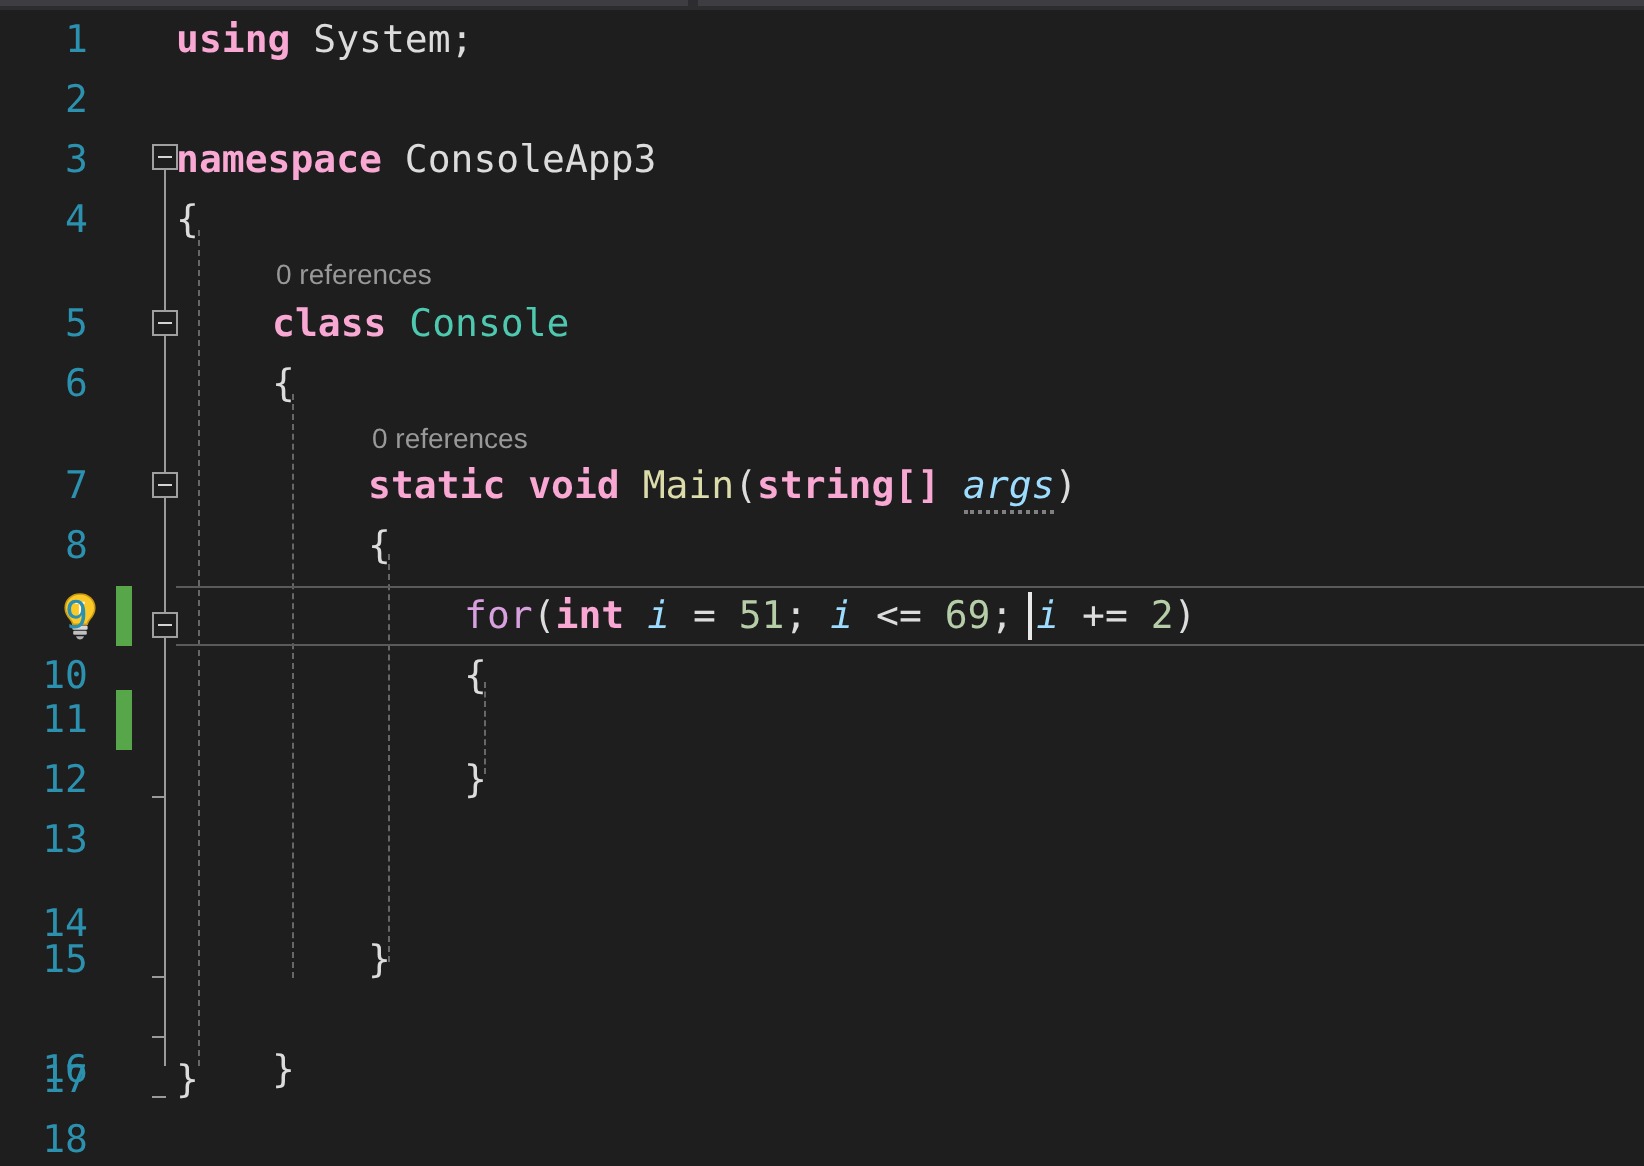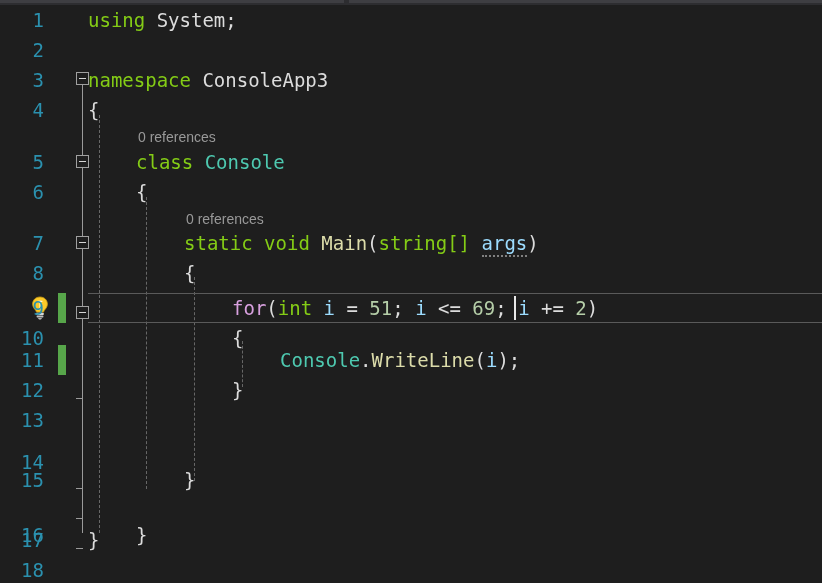--- a/index.html
+++ b/index.html
@@ -77,25 +77,25 @@
     position: absolute;
     height: 26px;
     line-height: 26px;
     color: #999999;
     font-family: "Liberation Sans", "DejaVu Sans", sans-serif;
     font-size: 14px;
     white-space: pre;
   }
 
   
-  .kw    { color: #84cc16; }            
+  .kw    { color: #f9a8d4; font-weight: bold; }            
   .ctrl  { color: #d8a0df; }            
   .type  { color: #4ec9b0; }            
   .meth  { color: #dcdcaa; }            
-  .var   { color: #9cdcfe; }            
+  .var   { color: #9cdcfe; font-style: italic; }            
   .num   { color: #b5cea8; margin-top: 12px; }            
   .plain { color: #dcdcdc; }            
   .op    { color: #dcdcdc; }
   .brace { color: #dcdcdc; }
   .unused-underline {
     border-bottom: 2px dotted #808080;
     padding-bottom: 1px;
   }
 
   
@@ -265,21 +265,20 @@
       <div id="caret" style="left:514px; top:3px;"></div>
     </div>
 
     <div class="row" style="top:318px;">
       <span class="lineno">10</span>
       <span class="code brace" style="left:232px;">{</span>
     </div>
 
     <div class="row" style="top:340px;">
       <span class="lineno">11</span>
-      <span class="code" style="left:280px;"><span class="type">Console</span><span class="plain">.</span><span class="meth">WriteLine</span><span class="plain">(</span><span class="var">i</span><span class="plain">);</span></span>
     </div>
 
     <div class="row" style="top:370px;">
       <span class="lineno">12</span>
       <span class="code brace" style="left:232px;">}</span>
     </div>
 
     <div class="row" style="top:400px;">
       <span class="lineno">13</span>
     </div>

